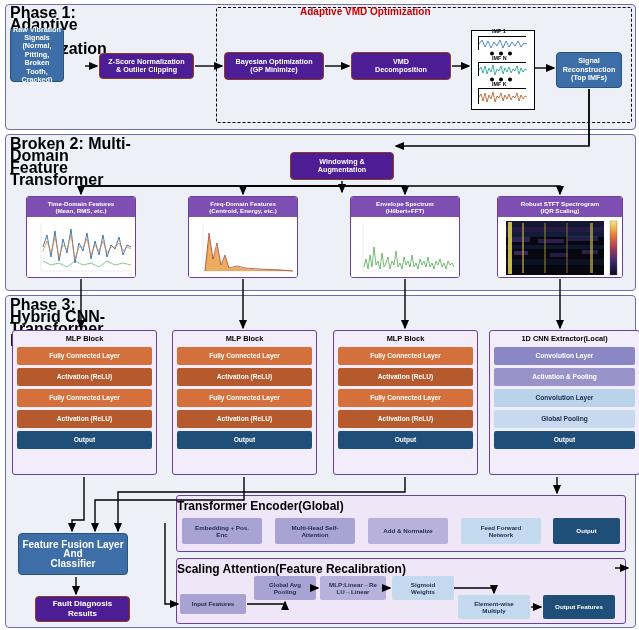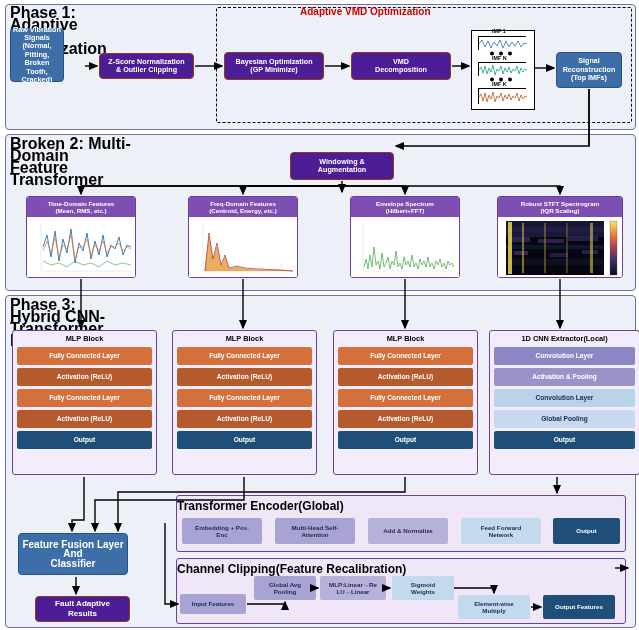--- a/index.html
+++ b/index.html
@@ -239,37 +239,37 @@
 <div class="pbox p-lav" style="left:182px;top:518px;width:80px;height:26px;white-space:pre-line;">Embedding + Pos.
 Enc</div>
 <div class="pbox p-lav" style="left:275px;top:518px;width:80px;height:26px;white-space:pre-line;">Multi-Head Self-
 Attention</div>
 <div class="pbox p-lav2" style="left:368px;top:518px;width:80px;height:26px;white-space:pre-line;">Add &amp; Normalize</div>
 <div class="pbox p-lightblue" style="left:461px;top:518px;width:80px;height:26px;white-space:pre-line;">Feed Forward
 Network</div>
 <div class="pbox p-darkblue" style="left:553px;top:518px;width:67px;height:26px;white-space:pre-line;">Output</div>
 
 <div class="panel" style="left:176px;top:558px;width:450px;height:66px;">
-  <div class="panel-title">Channel Clipping(Feature Recalibration)</div>
+  <div class="panel-title">Scaling Attention(Feature Recalibration)</div>
 </div>
 <div class="pbox p-lav" style="left:180px;top:594px;width:66px;height:20px;">Input Features</div>
 <div class="pbox p-lav" style="left:254px;top:576px;width:62px;height:24px;white-space:pre-line;">Global Avg
 Pooling</div>
 <div class="pbox p-lav2" style="left:320px;top:576px;width:66px;height:24px;white-space:pre-line;">MLP:Linear→Re
 LU→Linear</div>
 <div class="pbox p-lightblue" style="left:392px;top:576px;width:62px;height:24px;white-space:pre-line;">Sigmoid
 Weights</div>
 <div class="pbox p-lightblue" style="left:458px;top:595px;width:72px;height:24px;white-space:pre-line;">Element-wise
 Multiply</div>
 <div class="pbox p-darkblue" style="left:543px;top:595px;width:72px;height:24px;white-space:pre-line;">Output Features</div>
 
 <div class="box blue" style="left:18px;top:533px;width:110px;height:42px;font-size:10px;line-height:9.6px;white-space:pre-line;">Feature Fusion Layer
 And
 Classifier</div>
-<div class="box orange" style="left:35px;top:596px;width:95px;height:26px;font-size:8px;line-height:9.6px;white-space:pre-line;">Fault Adaptive
+<div class="box orange" style="left:35px;top:596px;width:95px;height:26px;font-size:8px;line-height:9.6px;white-space:pre-line;">Fault Diagnosis
 Results</div>
 
 <svg class="arrows">
   <defs>
     <marker id="ah" markerWidth="7" markerHeight="7" refX="6" refY="3" orient="auto">
       <path d="M0,0 L7,3 L0,6 Z" fill="#000"></path>
     </marker>
   </defs>
   <g stroke="#000" stroke-width="1.4" fill="none" marker-end="url(#ah)">
 

